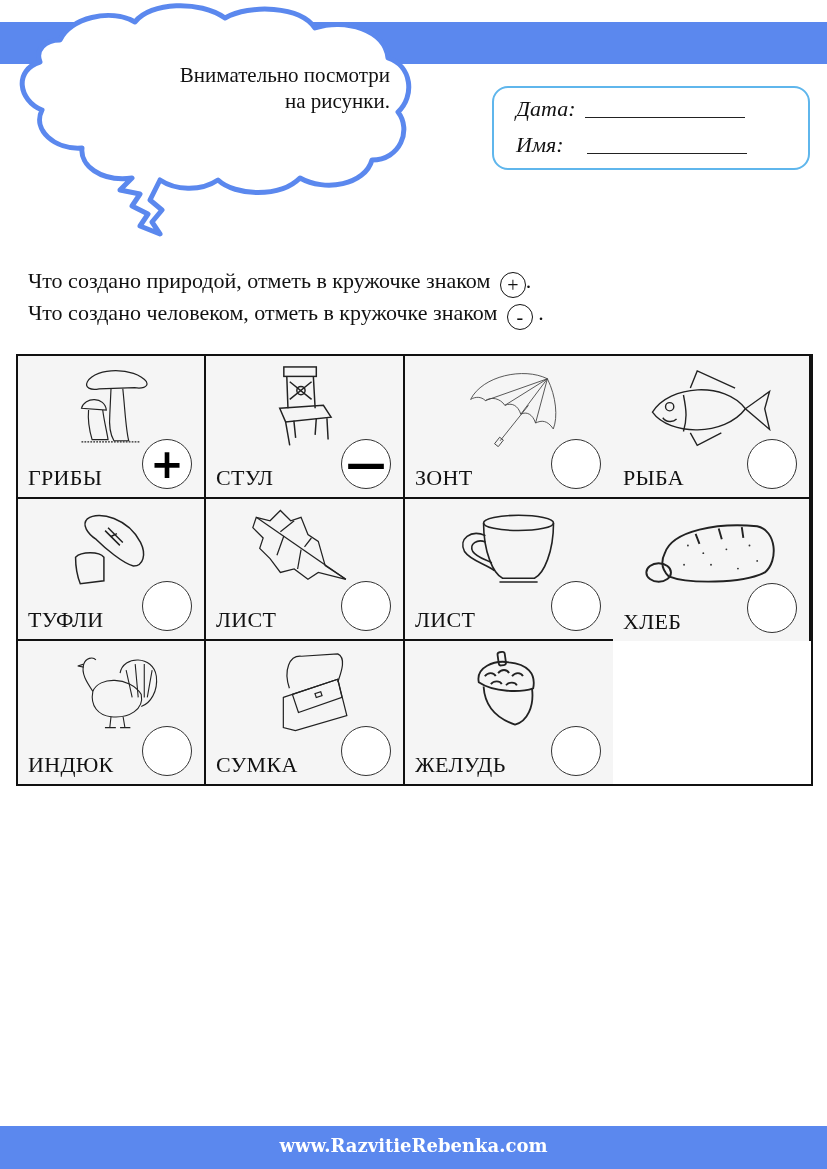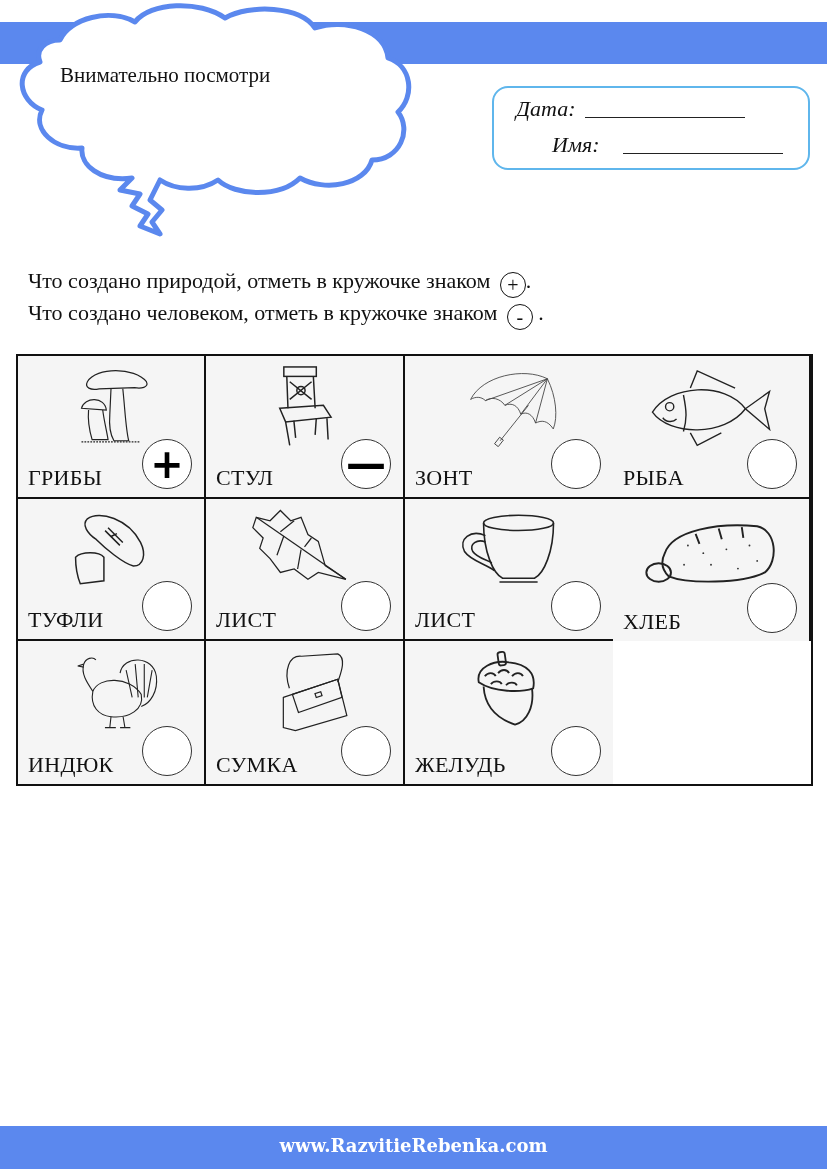--- a/index.html
+++ b/index.html
@@ -1,20 +1,20 @@
 <!DOCTYPE html>
 <html><head>
 <meta charset="utf-8">
 <style>
   html, body { margin:0; padding:0; }
   body { width:827px; height:1169px; position:relative; background:#ffffff; overflow:hidden;
          font-family:"DejaVu Serif", "Liberation Serif", serif; color:#111; }
   .top-bar { position:absolute; left:0; top:22px; width:827px; height:42px; background:#5b88ee; }
   .cloud { position:absolute; left:0; top:0; width:420px; height:240px; }
-  .cloud-text { position:absolute; left:60px; top:62px; width:330px; text-align:left;
+  .cloud-text { position:absolute; left:60px; top:62px; width:330px; text-align:right;
                 font-family:"Liberation Serif", serif; font-size:21px; line-height:26px; color:#111; }
   .name-box { position:absolute; left:492px; top:86px; width:318px; height:84px; border:2.5px solid #5fb6ec;
               border-radius:16px; background:#fff; box-sizing:border-box; }
   .nb-row { position:absolute; left:22px; font-family:"Liberation Serif", serif; font-style:italic; font-size:22px; color:#111; }
   .nb-row .line { display:inline-block; border-bottom:1.6px solid #222; width:160px; margin-left:10px; vertical-align:-2px; }
   .instructions { position:absolute; left:28px; top:266px; font-family:"Liberation Serif", serif; font-size:22px; line-height:30px; color:#111; }
   .instr-line { white-space:nowrap; }
   .sign-circle { display:inline-block; width:26px; height:26px; border:1.6px solid #111; border-radius:50%;
                  text-align:center; line-height:24px; font-size:20px; vertical-align:-4px; box-sizing:border-box; margin-left:4px;}
   .grid { position:absolute; left:16px; top:354px; width:797px; height:432px; border:2px solid #111;
@@ -35,28 +35,29 @@
 <body>
 
 <div class="top-bar"></div>
 
 <div class="cloud">
   <svg width="420" height="240" viewBox="0 0 420 240">
     <path d="M60,40 C70,18 110,8 135,22 C150,2 200,0 225,18 C250,4 300,6 315,28 C345,18 385,30 388,58 C412,66 415,96 398,112 C412,130 400,160 372,160 C365,185 325,192 300,178 C280,198 235,196 218,180 C200,192 175,190 160,180 L150,200 L162,210 L152,222 L160,234 L140,226 L148,214 L132,206 L140,194 L120,190 L132,178 C100,182 80,165 82,148 C55,150 32,130 42,110 C18,100 14,70 40,62 C35,50 45,40 60,40 Z" fill="#ffffff" stroke="#5b88ee" stroke-width="5" stroke-linejoin="round"></path>
   </svg>
   <div class="cloud-text">
     <div>Внимательно посмотри</div>
+    <div>на рисунки.</div>
   </div>
 </div>
 
 <div class="name-box">
   <div class="nb-row" style="top:8px;">
     <span>Дата:</span><span class="line"></span>
   </div>
-  <div class="nb-row" style="top:44px;margin-left:36px;">
+  <div class="nb-row" style="top:44px;">
     <span>Имя:</span><span class="line" style="margin-left:24px;"></span>
   </div>
 </div>
 
 <div class="instructions">
   <div class="instr-line">
     <span>Что создано природой, отметь в кружочке знаком</span>
     <span class="sign-circle">+</span><span>.</span>
   </div>
   <div class="instr-line">

